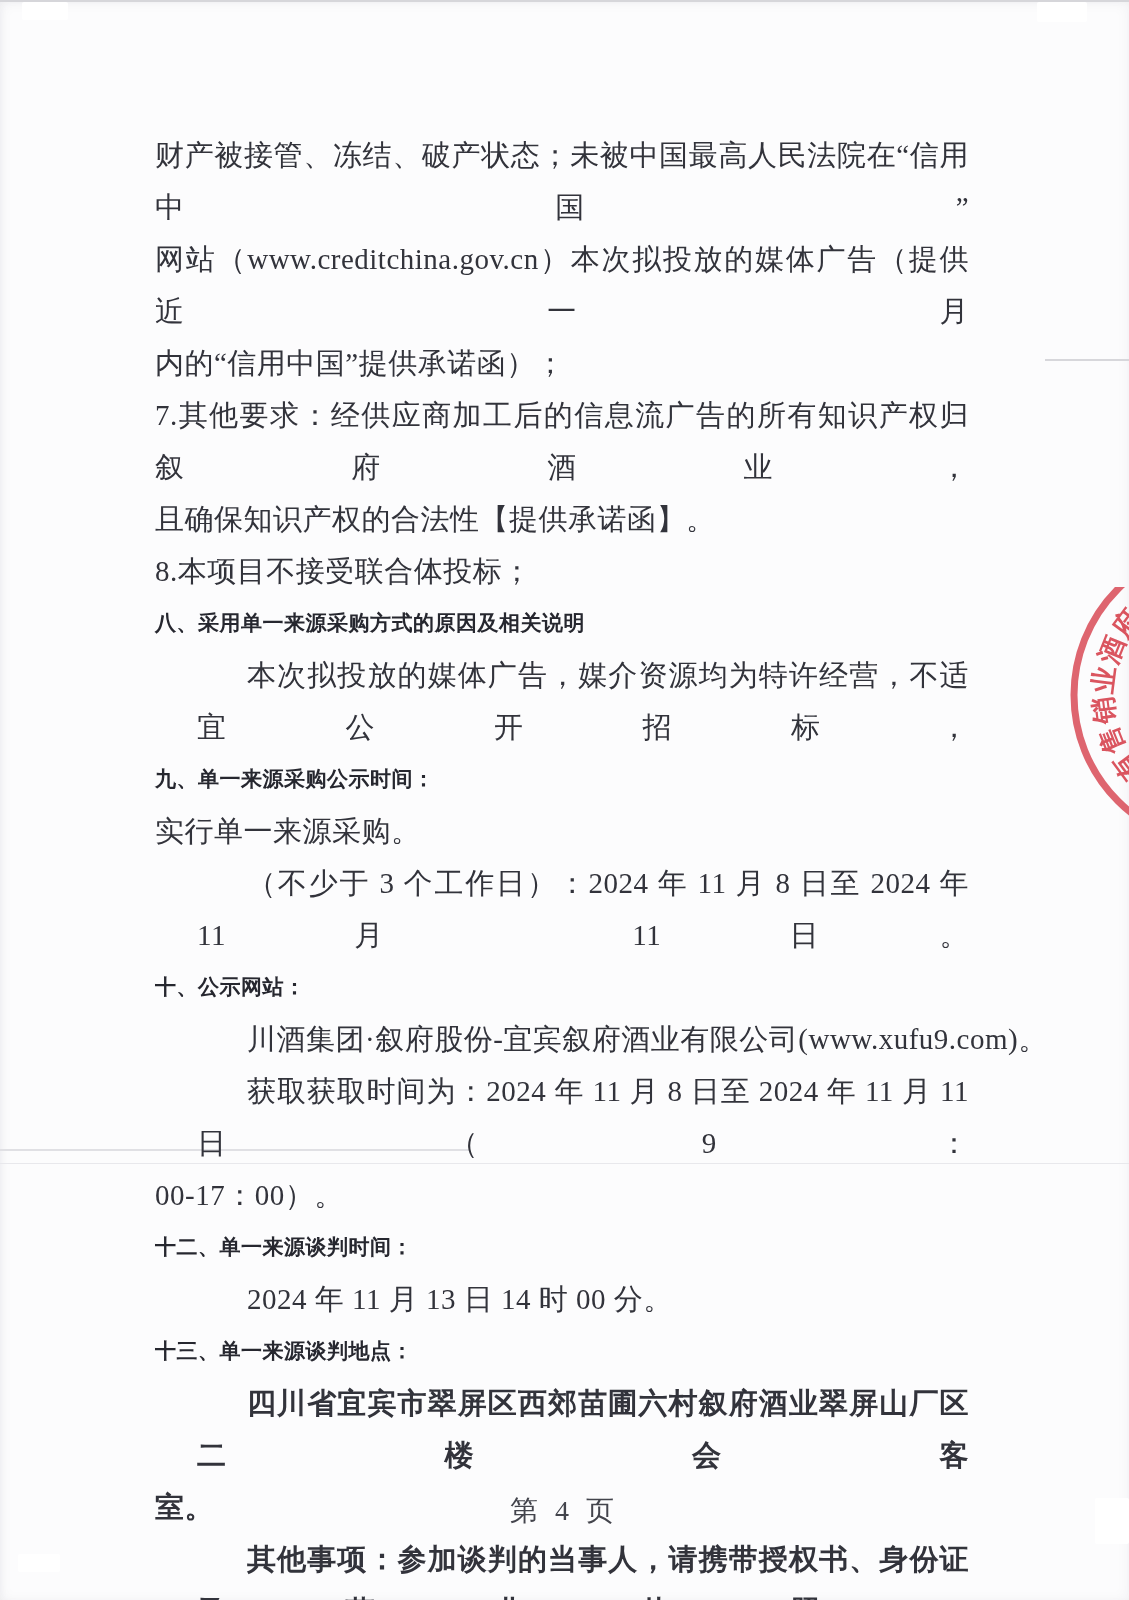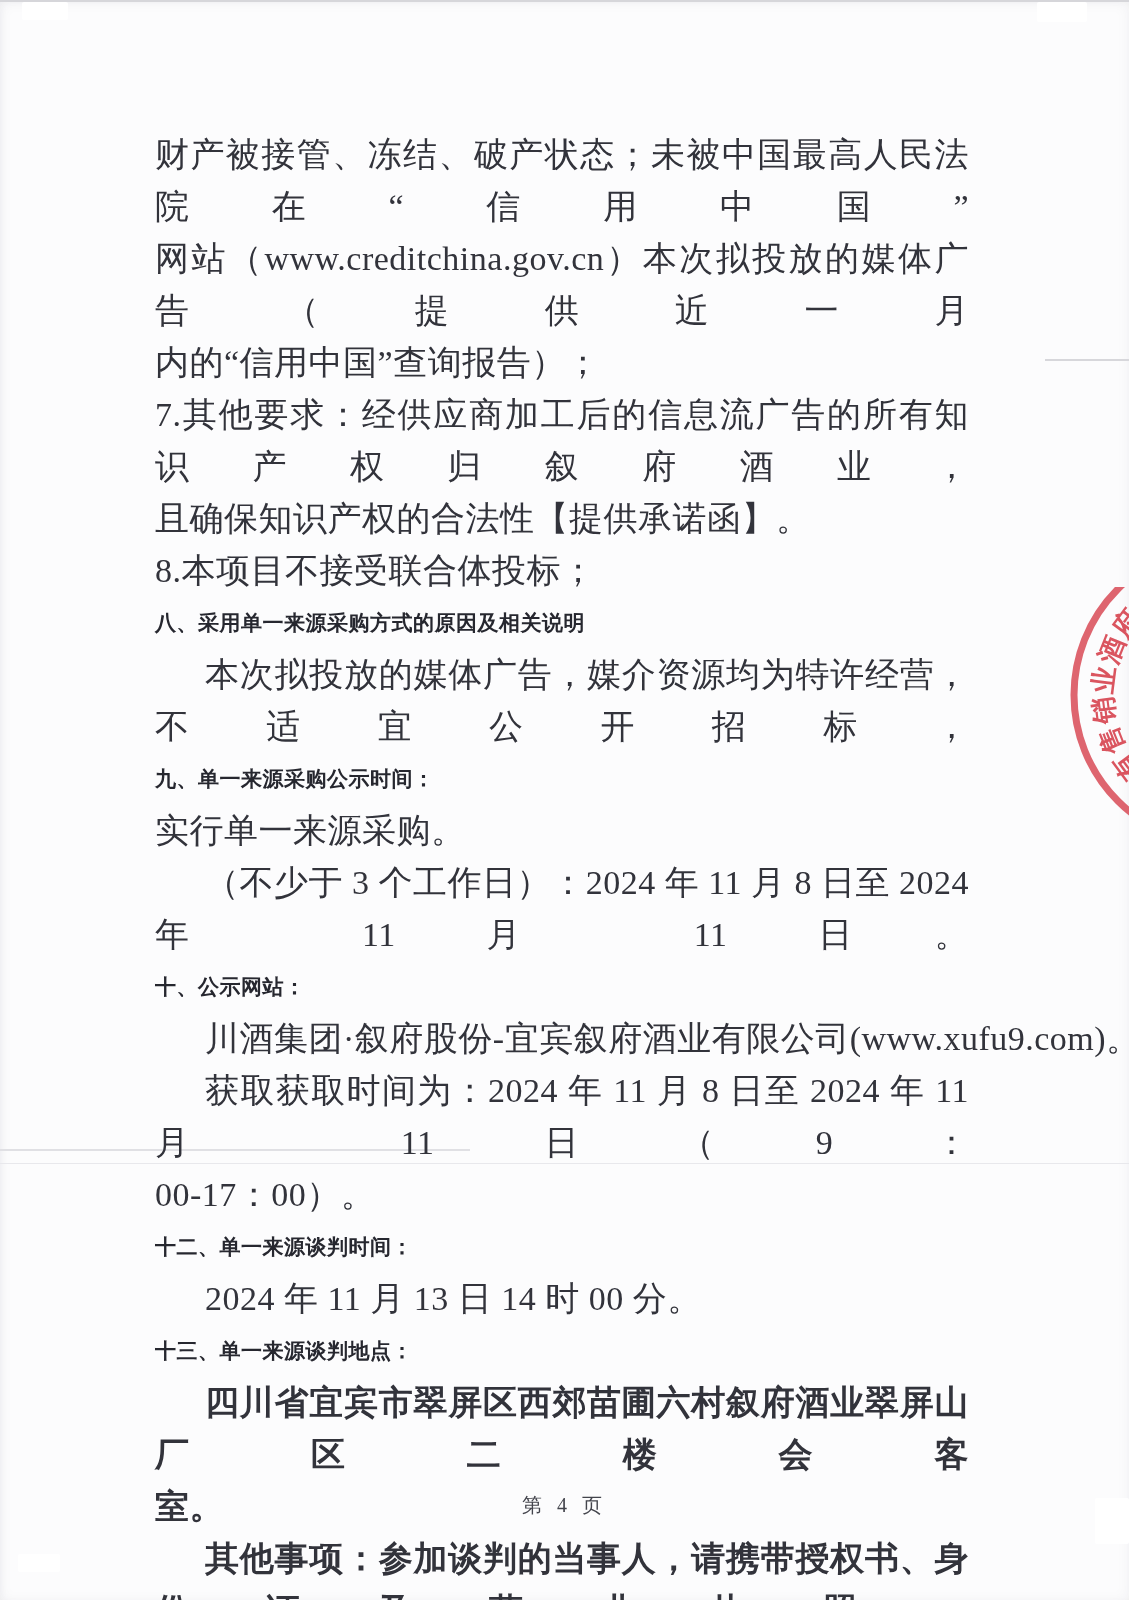--- a/index.html
+++ b/index.html
@@ -16,46 +16,46 @@
   }
   
   .doc-body{
     position:absolute;
     left:155px; top:127px;
     width:814px;
   }
   .line{
     min-height:52px;
     line-height:52px;
-    font-size:34px;
+    font-size:29px;
     letter-spacing:0.5px;
     white-space:nowrap;
     text-align:left;
     color:#32333b;
   }
   .line.justify{
     white-space:normal;
     text-align:justify;
     text-align-last:justify;
     text-justify:inter-character;
   }
-  .line.indent{ text-indent:50px; }
+  .line.indent{ text-indent:50px;margin-left:42px; }
   .line.bold{ font-weight:700; }
   .line.heading{
     font-weight:700;
     font-size:21px;
     color:#26272f;
   }
   
   .footer{
     position:absolute;
     left:0; top:1490px;
     width:100%;
     text-align:center;
-    font-size:20px;
+    font-size:28px;
     letter-spacing:5px;
     color:#43444c;
   }
   
   .stamp{
     position:absolute;
     top:585px; right:0;
     width:75px; height:235px;
     overflow:hidden;
     pointer-events:none;
@@ -81,21 +81,21 @@
   <div class="artifact notch tr"></div>
   <div class="artifact notch bl"></div>
   <div class="artifact notch br"></div>
   <div class="artifact line-a"></div>
   <div class="artifact line-b"></div>
   <div class="artifact line-c"></div>
 
   <div class="doc-body">
       <div class="line justify">财产被接管、冻结、破产状态；未被中国最高人民法院在“信用中国”</div>
       <div class="line justify">网站（www.creditchina.gov.cn）本次拟投放的媒体广告（提供近一月</div>
-      <div class="line">内的“信用中国”查询报告）；</div>
+      <div class="line">内的“信用中国”提供承诺函）；</div>
       <div class="line justify">7.其他要求：经供应商加工后的信息流广告的所有知识产权归叙府酒业，</div>
       <div class="line">且确保知识产权的合法性【提供承诺函】。</div>
       <div class="line">8.本项目不接受联合体投标；</div>
       <div class="line heading">八、采用单一来源采购方式的原因及相关说明</div>
       <div class="line indent justify">本次拟投放的媒体广告，媒介资源均为特许经营，不适宜公开招标，</div>
       <div class="line heading">九、单一来源采购公示时间：</div>
       <div class="line">实行单一来源采购。</div>
       <div class="line indent justify">（不少于 3 个工作日）：2024 年 11 月 8 日至 2024 年 11 月 11 日。</div>
       <div class="line heading">十、公示网站：</div>
       <div class="line indent">川酒集团·叙府股份-宜宾叙府酒业有限公司(www.xufu9.com)。</div>

